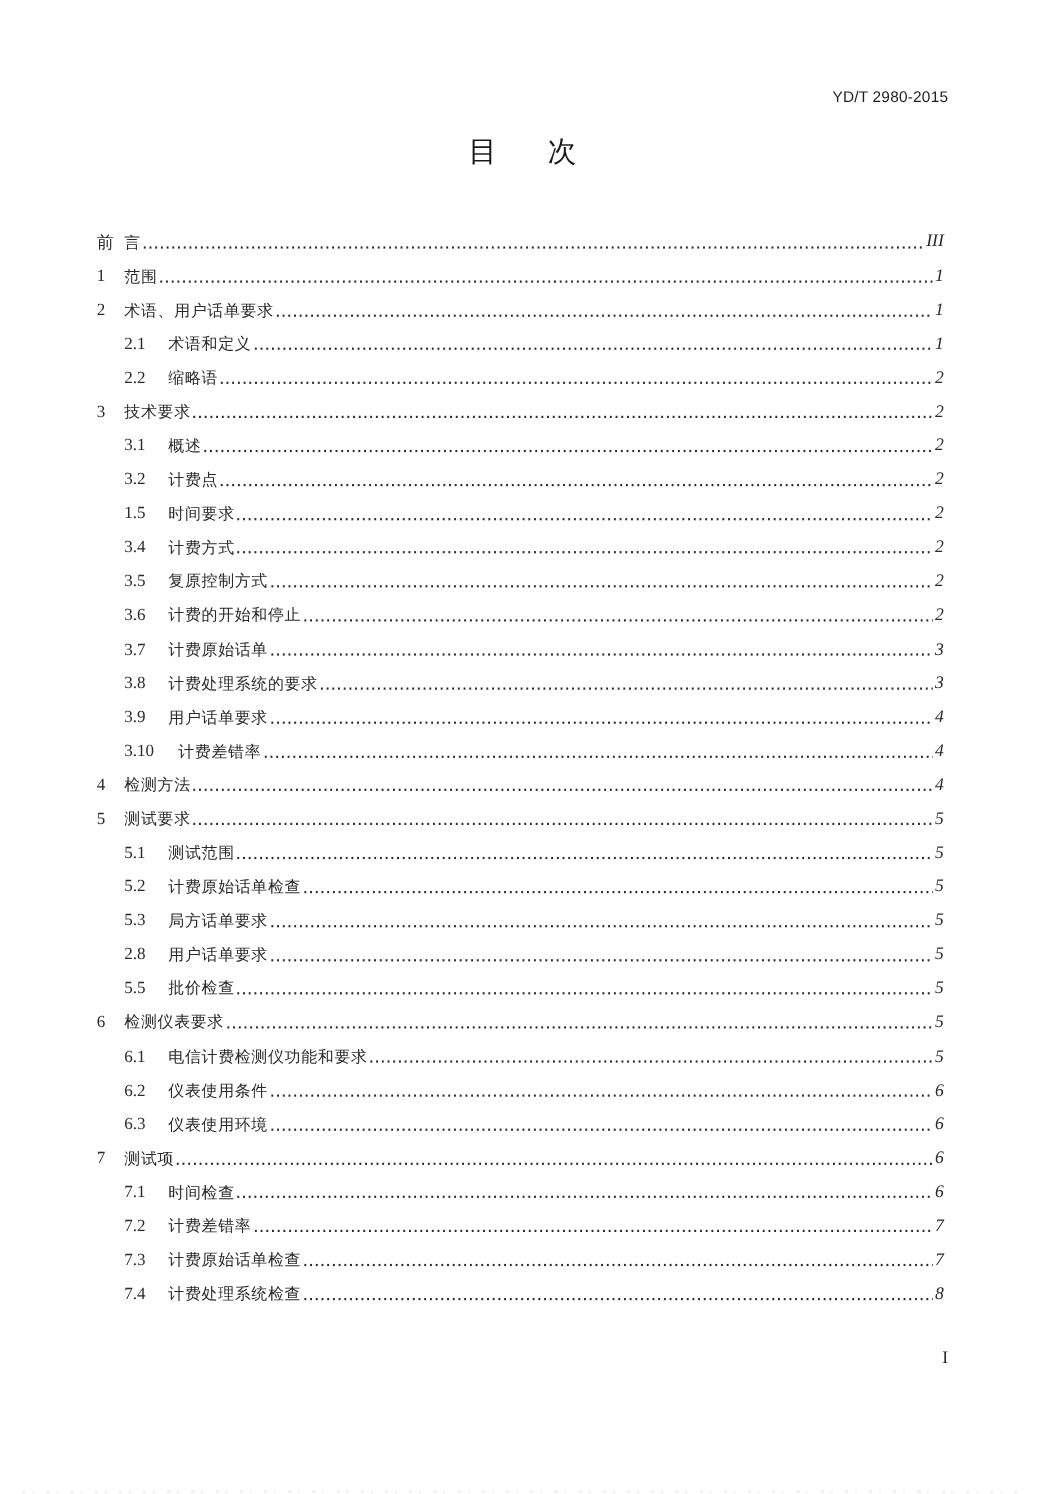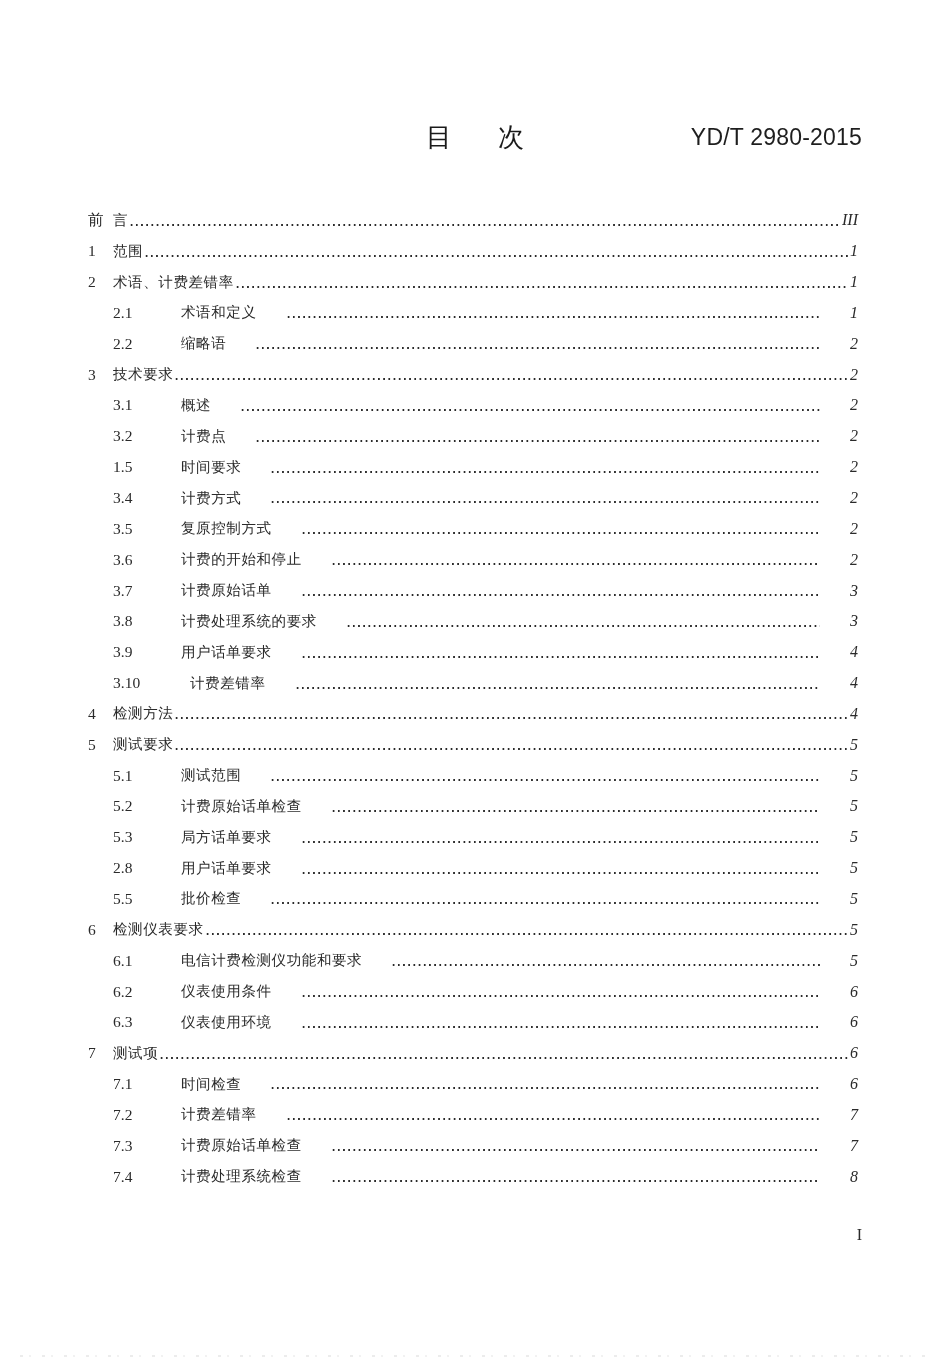--- a/index.html
+++ b/index.html
@@ -20,24 +20,23 @@
       left: 0; top: 0;
       width: 950px;
       height: 1358px;
       background: #ffffff;
     }
     .std-code {
       position: absolute;
       top: 80px;
       right: 88px;
       font-family: "Liberation Sans", "DejaVu Sans", sans-serif;
-      font-size: 23px;
+      font-size: 14px;
       color: #1e1e1e;
       letter-spacing: 0.2px;
-      margin-top: 44px;
     }
     .title {
       position: absolute;
       top: 120px;
       left: 0;
       width: 950px;
       text-align: center;
       font-family: "DejaVu Sans", sans-serif;
       font-size: 26px;
       color: #1a1a1a;
@@ -55,21 +54,21 @@
     }
     .toc-row {
       position: relative;
       height: 30.85px;
       display: flex;
       align-items: center;
       font-size: 15px;
       color: #2a2a2a;
       white-space: nowrap;
     }
-    .toc-row.l2 { padding-left: 25px; gap: 28px; }
+    .toc-row.l2 { padding-left: 25px; }
     .num {
       display: inline-block;
       font-family: "Liberation Serif", "DejaVu Serif", serif;
       font-size: 15.5px;
     }
     .toc-row.l1 .num { width: 25px; }
     .toc-row.l2 .num { width: 40px; }
     .toc-row.l2 .num.wide { width: 49px; }
     .toc-row.preface .num { width: 25px; }
     .label {
@@ -135,21 +134,21 @@
 
     <div class="toc-row l1">
       <span class="num">1</span>
       <span class="label">范围</span>
       <span class="leader"></span>
       <span class="page-no">1</span>
     </div>
 
     <div class="toc-row l1">
       <span class="num">2</span>
-      <span class="label">术语、计费差错率</span>
+      <span class="label">术语、用户话单要求</span>
       <span class="leader"></span>
       <span class="page-no">1</span>
     </div>
 
     <div class="toc-row l2">
       <span class="num">2.1</span>
       <span class="label">术语和定义</span>
       <span class="leader"></span>
       <span class="page-no">1</span>
     </div>

